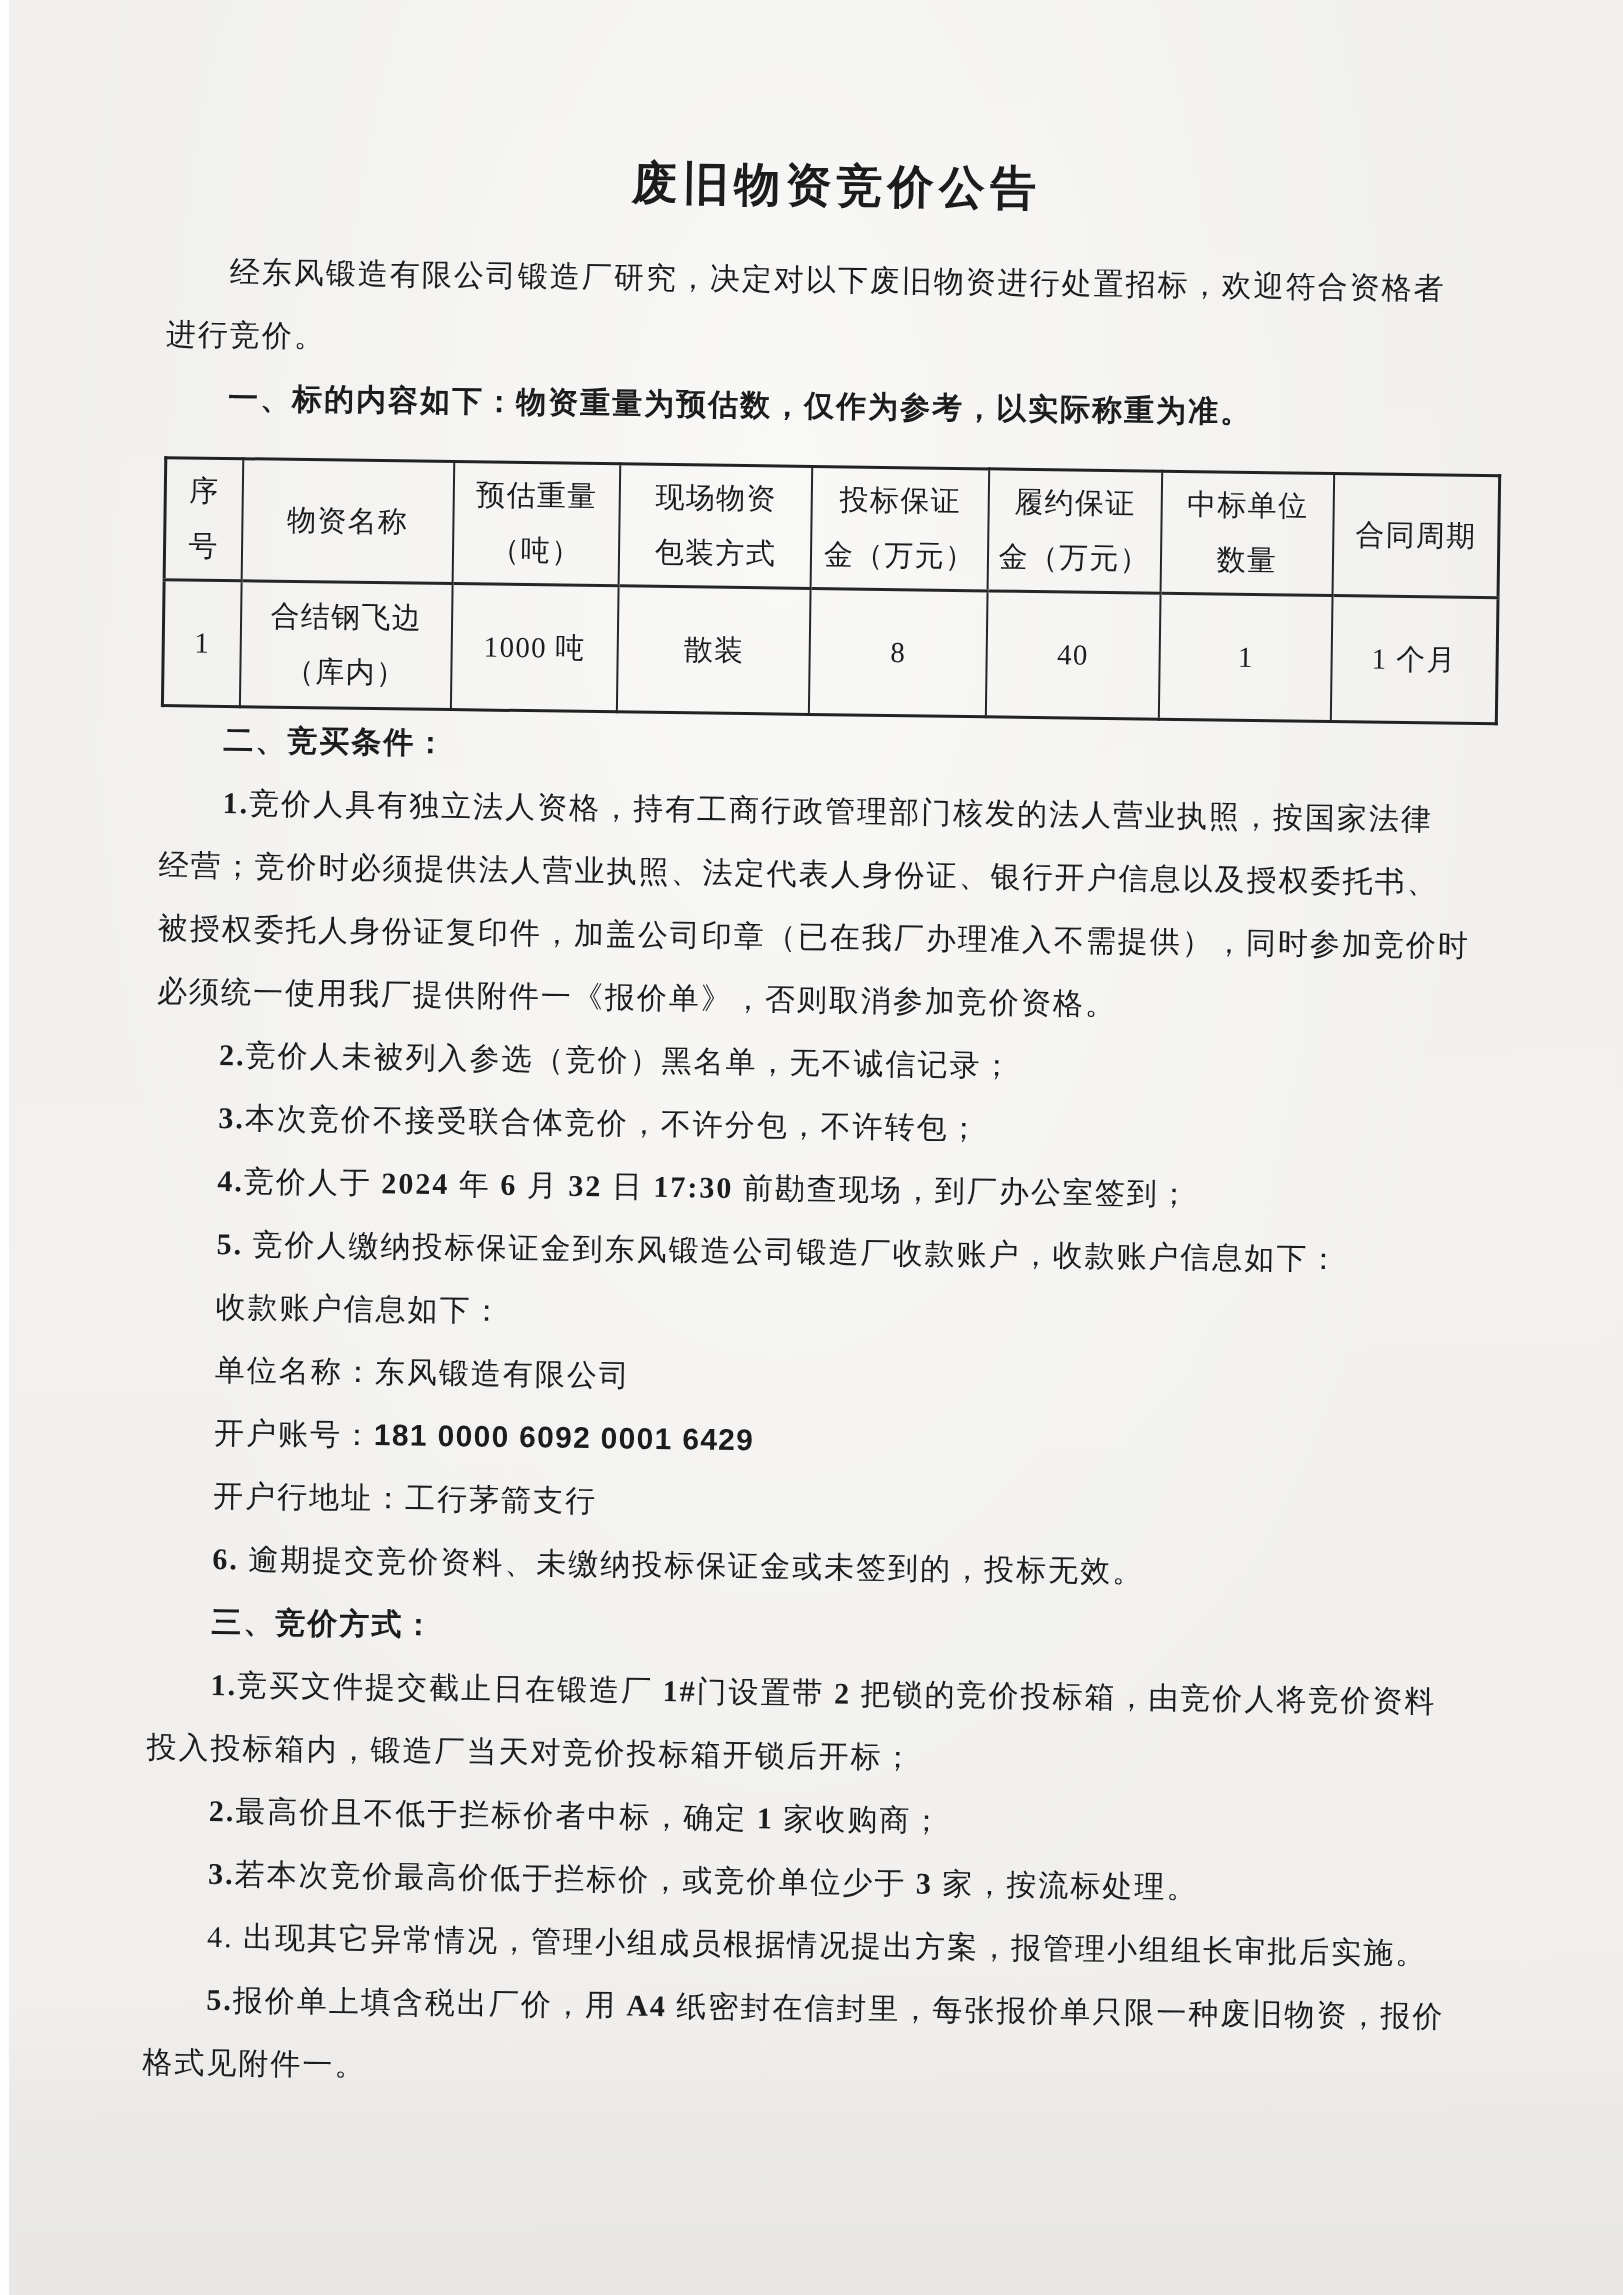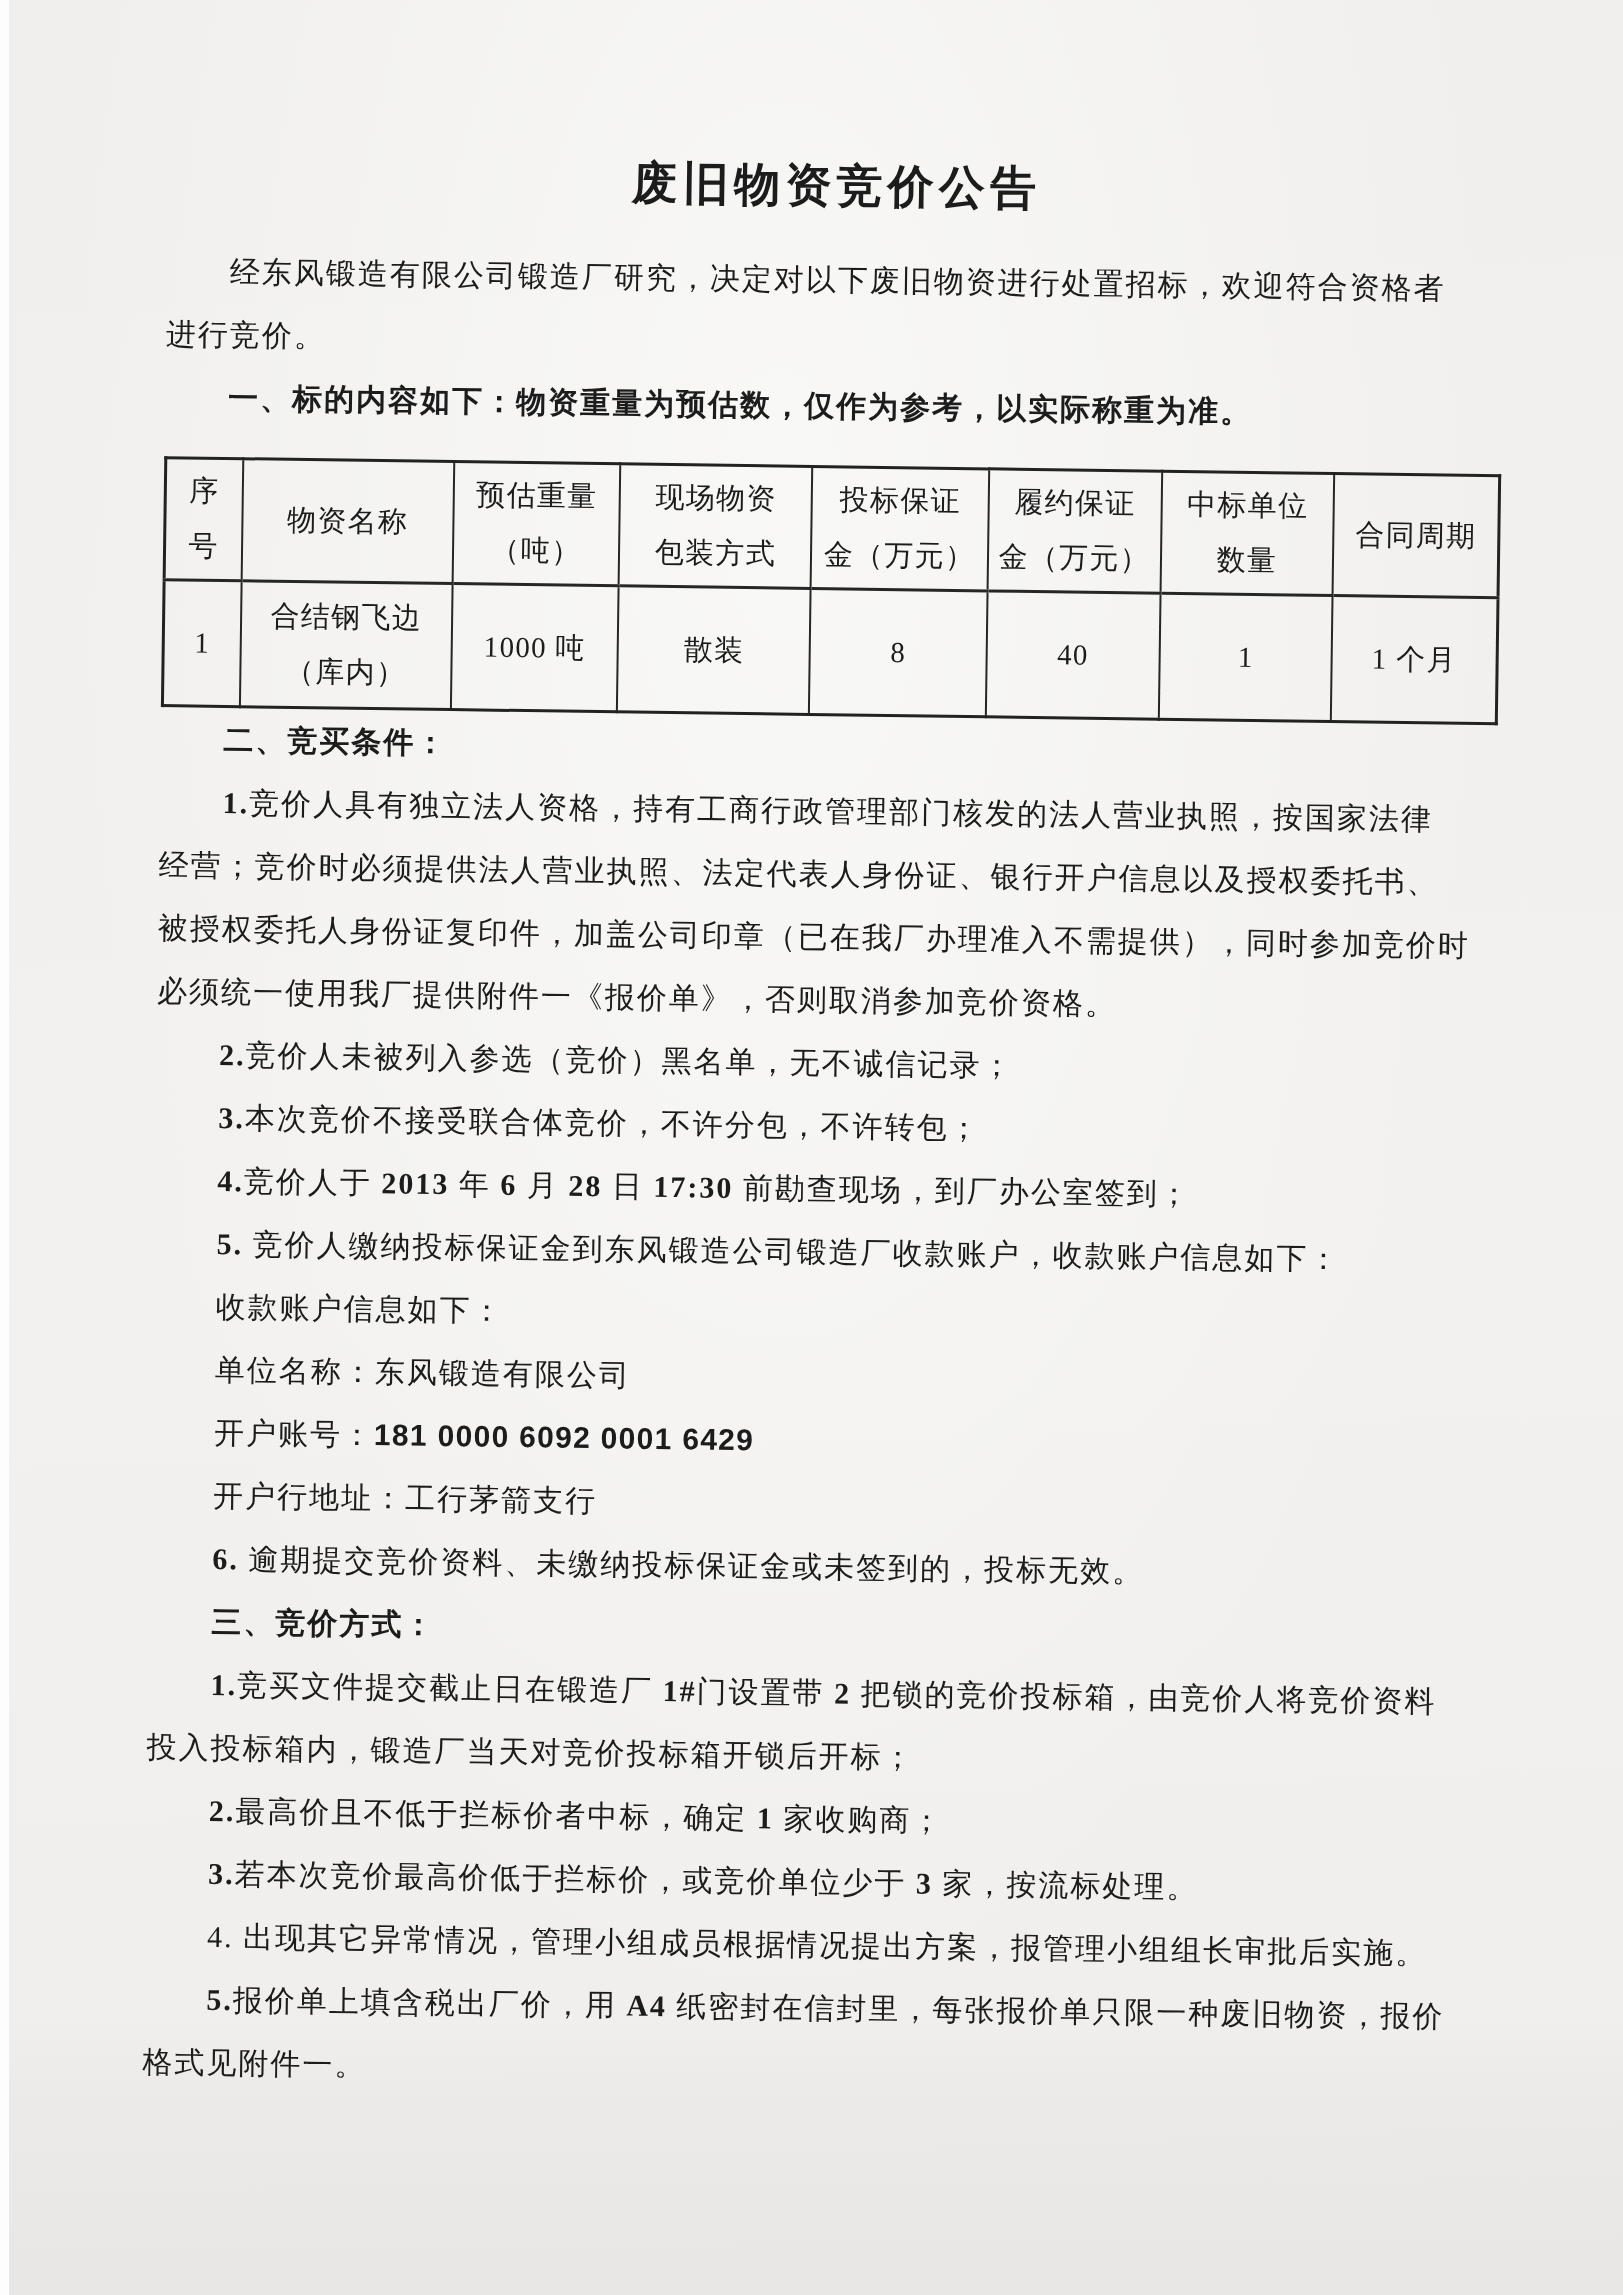--- a/index.html
+++ b/index.html
@@ -178,21 +178,21 @@
   </table>
 
   <div id="post-table-lines">
       <div class="line indent heading"><span>二、竞买条件：</span></div>
       <div class="line indent"><span class="b">1.</span><span>竞价人具有独立法人资格，持有工商行政管理部门核发的法人营业执照，按国家法律</span></div>
       <div class="line"><span>经营；竞价时必须提供法人营业执照、法定代表人身份证、银行开户信息以及授权委托书、</span></div>
       <div class="line"><span>被授权委托人身份证复印件，加盖公司印章（已在我厂办理准入不需提供），同时参加竞价时</span></div>
       <div class="line"><span>必须统一使用我厂提供附件一《报价单》，否则取消参加竞价资格。</span></div>
       <div class="line indent"><span class="b">2.</span><span>竞价人未被列入参选（竞价）黑名单，无不诚信记录；</span></div>
       <div class="line indent"><span class="b">3.</span><span>本次竞价不接受联合体竞价，不许分包，不许转包；</span></div>
-      <div class="line indent"><span class="b">4.</span><span>竞价人于 </span><span class="b">2013</span><span> 年 </span><span class="b">6</span><span> 月 </span><span class="b">28</span><span> 日 </span><span class="b">17:30</span><span> 前勘查现场，到厂办公室签到；</span></div>
+      <div class="line indent"><span class="b">4.</span><span>竞价人于 </span><span class="b">2024</span><span> 年 </span><span class="b">6</span><span> 月 </span><span class="b">32</span><span> 日 </span><span class="b">17:30</span><span> 前勘查现场，到厂办公室签到；</span></div>
       <div class="line indent"><span class="b">5.</span><span> 竞价人缴纳投标保证金到东风锻造公司锻造厂收款账户，收款账户信息如下：</span></div>
       <div class="line indent"><span>收款账户信息如下：</span></div>
       <div class="line indent"><span>单位名称：东风锻造有限公司</span></div>
       <div class="line indent"><span>开户账号：</span><span class="b sans">181 0000 6092 0001 6429</span></div>
       <div class="line indent"><span>开户行地址：工行茅箭支行</span></div>
       <div class="line indent"><span class="b">6.</span><span> 逾期提交竞价资料、未缴纳投标保证金或未签到的，投标无效。</span></div>
       <div class="line indent heading"><span>三、竞价方式：</span></div>
       <div class="line indent"><span class="b">1.</span><span>竞买文件提交截止日在锻造厂 </span><span class="b">1#</span><span>门设置带 </span><span class="b">2</span><span> 把锁的竞价投标箱，由竞价人将竞价资料</span></div>
       <div class="line"><span>投入投标箱内，锻造厂当天对竞价投标箱开锁后开标；</span></div>
       <div class="line indent"><span class="b">2.</span><span>最高价且不低于拦标价者中标，确定 </span><span class="b">1</span><span> 家收购商；</span></div>

